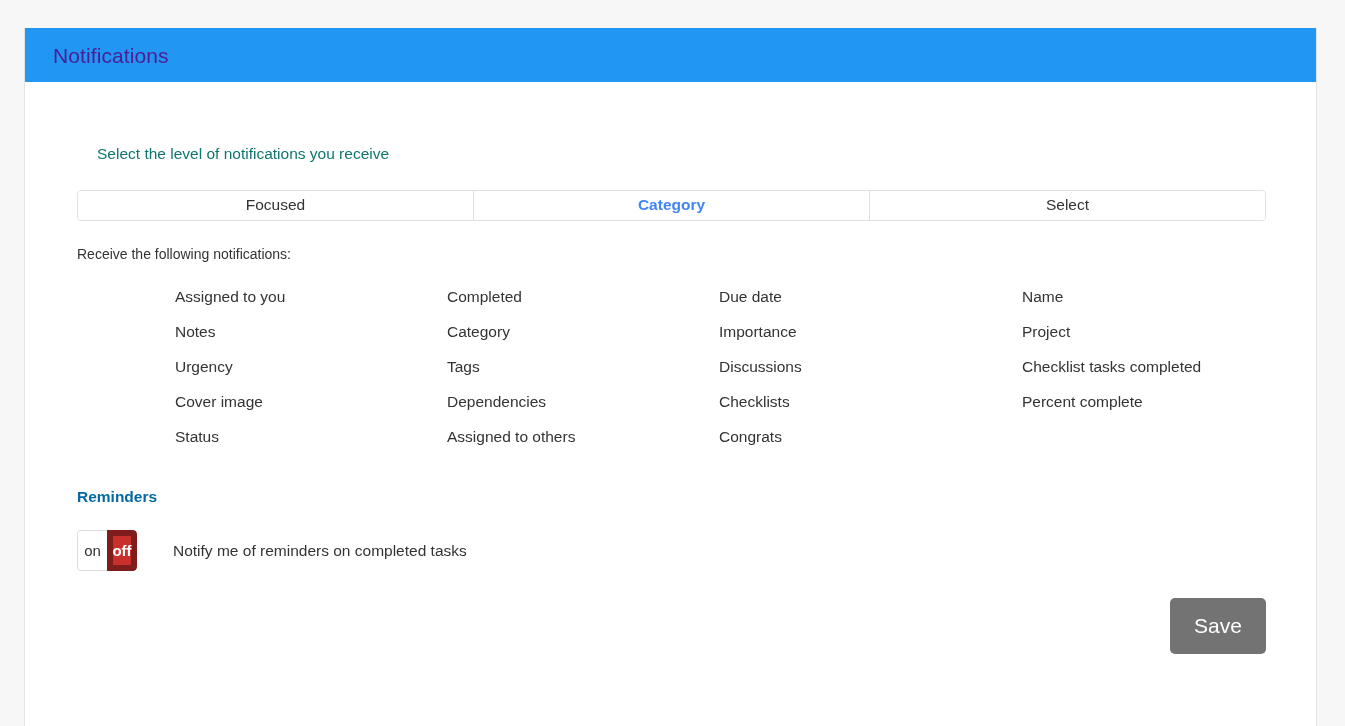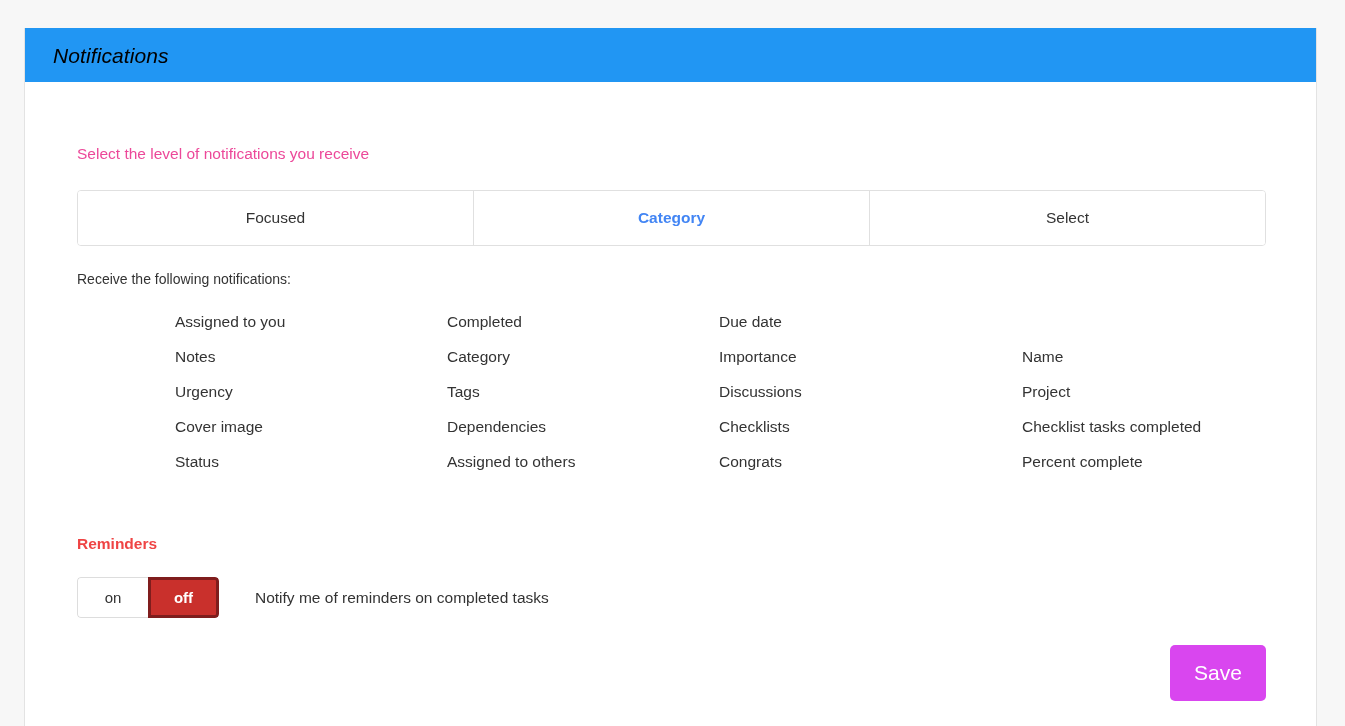--- a/index.html
+++ b/index.html
@@ -40,47 +40,47 @@
   }
 
   .card-header {
     height: 54px;
     background: #2196f3;
     display: flex;
     align-items: center;
     padding-left: 28px;
   }
   .card-header-title {
-    color: #000000;
+    color: #4c1d95;
     font-size: 21px;
     font-weight: 400;
     letter-spacing: 0.1px;
     line-height: 1;
-    font-style: italic;
   }
 
   .card-body {
     padding: 0 52px;
   }
 
   
   .section-label {
     font-size: 15.5px;
-    color: #ec4899;
+    color: #0f766e;
     margin-top: 63px;
     margin-bottom: 0;
     line-height: 1.2;
+    margin-left: 20px;
   }
 
   
   .tab-group {
     margin-top: 26px;
     display: flex;
     width: 1189px;
-    height: 56px;
+    height: 31px;
     border: 1px solid #e0e0e0;
     border-radius: 4px;
     overflow: hidden;
     background: #ffffff;
   }
   .tab {
     flex: 1 1 0;
     display: flex;
     align-items: center;
     justify-content: center;
@@ -103,98 +103,97 @@
     font-size: 14px;
     color: #333333;
     margin-top: 25px;
     line-height: 1.2;
   }
 
   .notif-columns {
     display: flex;
     margin-top: 17px;
     padding-left: 98px;
-    align-items: flex-end;
   }
   .notif-col {
     width: 272px;
     flex: 0 0 272px;
   }
   .notif-col:last-child { flex: 0 0 auto; width: auto; margin-left: 31px; }
   .notif-item {
     font-size: 15.5px;
     color: #333333;
     height: 35px;
     line-height: 35px;
     white-space: nowrap;
     cursor: pointer;
   }
 
   
   .reminders-title {
-    margin-top: 56px;
+    margin-top: 34px;
     font-size: 15.5px;
     font-weight: bold;
-    color: #ef4444;
+    color: #0369a1;
     line-height: 1.2;
   }
 
   .reminder-row {
     margin-top: 23px;
     display: flex;
     align-items: center;
   }
   .toggle {
     display: flex;
     height: 41px;
     border-radius: 4px;
     overflow: hidden;
   }
   .toggle-opt {
     display: flex;
     align-items: center;
     justify-content: center;
-    width: 71px;
+    width: 30px;
     font-size: 15px;
     cursor: pointer;
     user-select: none;
     line-height: 1;
   }
   .toggle-opt.off-state {
     background: #ffffff;
     color: #333333;
     border: 1px solid #dddddd;
     border-right: none;
     border-radius: 4px 0 0 4px;
   }
   .toggle-opt.on-state {
     background: #c9302c;
     color: #ffffff;
     font-weight: bold;
-    border: 3px solid #7f1d1d;
+    border: 6px solid #7f1d1d;
     border-radius: 0 4px 4px 0;
   }
   .reminder-text {
     margin-left: 36px;
     font-size: 15.5px;
     color: #333333;
     line-height: 1;
   }
 
   
   .save-row {
     margin-top: 27px;
     display: flex;
     justify-content: flex-end;
     width: 1189px;
   }
   .save-btn {
     width: 96px;
     height: 56px;
-    background: #d946ef;
+    background: #737373;
     color: #ffffff;
     border: none;
     border-radius: 5px;
     font-family: "Liberation Sans", sans-serif;
     font-size: 21px;
     cursor: pointer;
     line-height: 1;
   }
 </style>
 </head>

